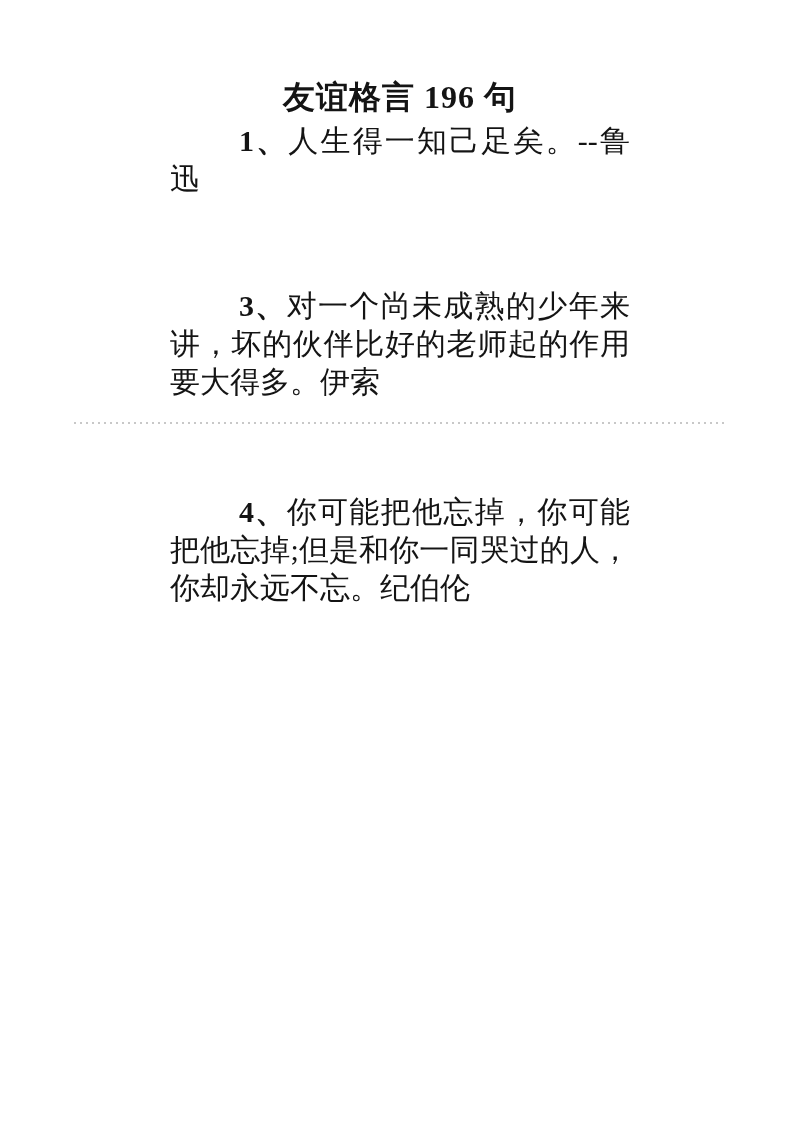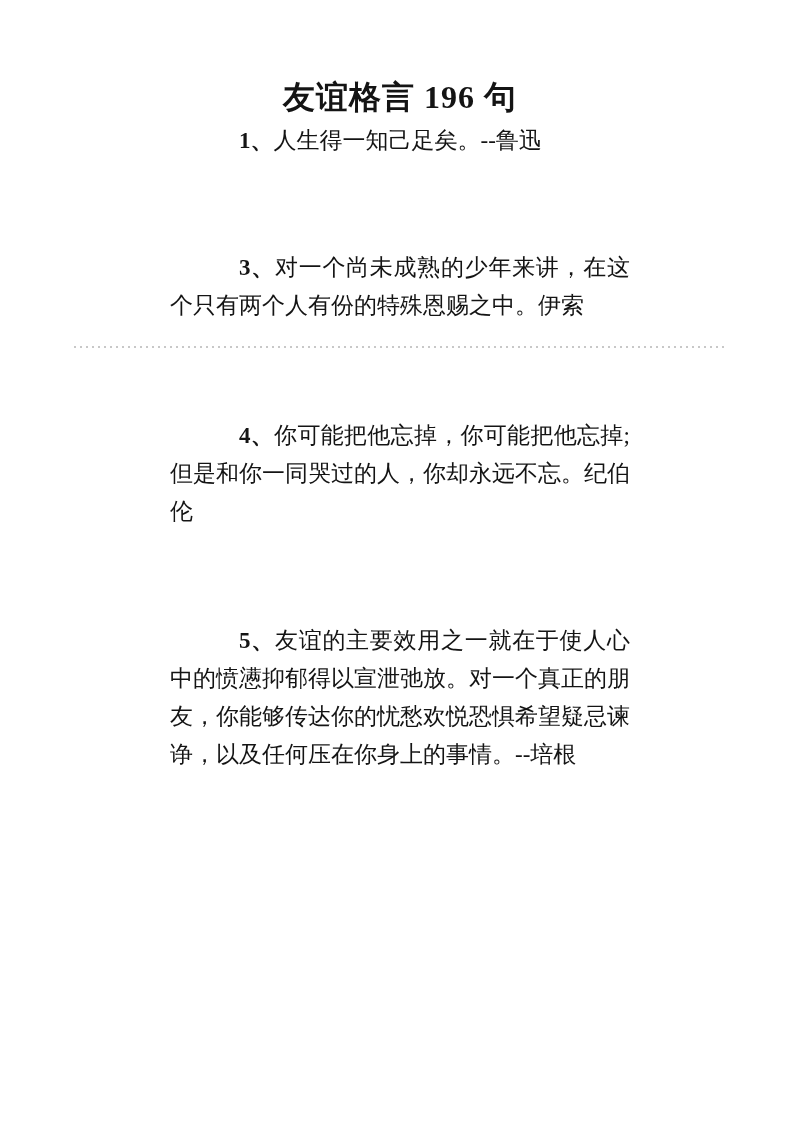--- a/index.html
+++ b/index.html
@@ -27,21 +27,21 @@
   .intro {
     margin: 30px 96px 0 96px;
     font-size: 23px;
     line-height: 38px;
     font-weight: bold;
     text-indent: 69px;
   }
   .quote {
     margin-left: 96px;
     margin-right: 96px;
-    font-size: 23px;
+    font-size: 30px;
     line-height: 38px;
     text-align: justify;
     text-indent: 69px;
   }
   .quote .qnum { font-weight: bold; }
   .q1 { margin-top: 2px; }
   .q2 { margin-top: 89px; }
   .q3 { margin-top: 89px; }
   .q4 { margin-top: 69px; }
   .q5 { margin-top: 91px; }
@@ -56,21 +56,20 @@
 <body style="color: rgb(20, 20, 20); background: rgb(255, 255, 255);">
 
 <div class="page">
 
   <h1 class="doc-title">友谊格言 196 句</h1>
 
 
   <p class="quote q1"><b class="qnum">1、</b><span>人生得一知己足矣。--鲁迅</span></p>
 
 
-  <p class="quote q3"><b class="qnum">3、</b><span>对一个尚未成熟的少年来讲，在这个只有两个人有份的特殊恩赐之中。伊索</span></p>
+  <p class="quote q3"><b class="qnum">3、</b><span>对一个尚未成熟的少年来讲，坏的伙伴比好的老师起的作用要大得多。伊索</span></p>
 
   <div class="page-break"></div>
 
   <p class="quote q4"><b class="qnum">4、</b><span>你可能把他忘掉，你可能把他忘掉;但是和你一同哭过的人，你却永远不忘。纪伯伦</span></p>
 
-  <p class="quote q5"><b class="qnum">5、</b><span>友谊的主要效用之一就在于使人心中的愤懑抑郁得以宣泄弛放。对一个真正的朋友，你能够传达你的忧愁欢悦恐惧希望疑忌谏诤，以及任何压在你身上的事情。--培根</span></p>
 
 </div>
 
 </body></html>

